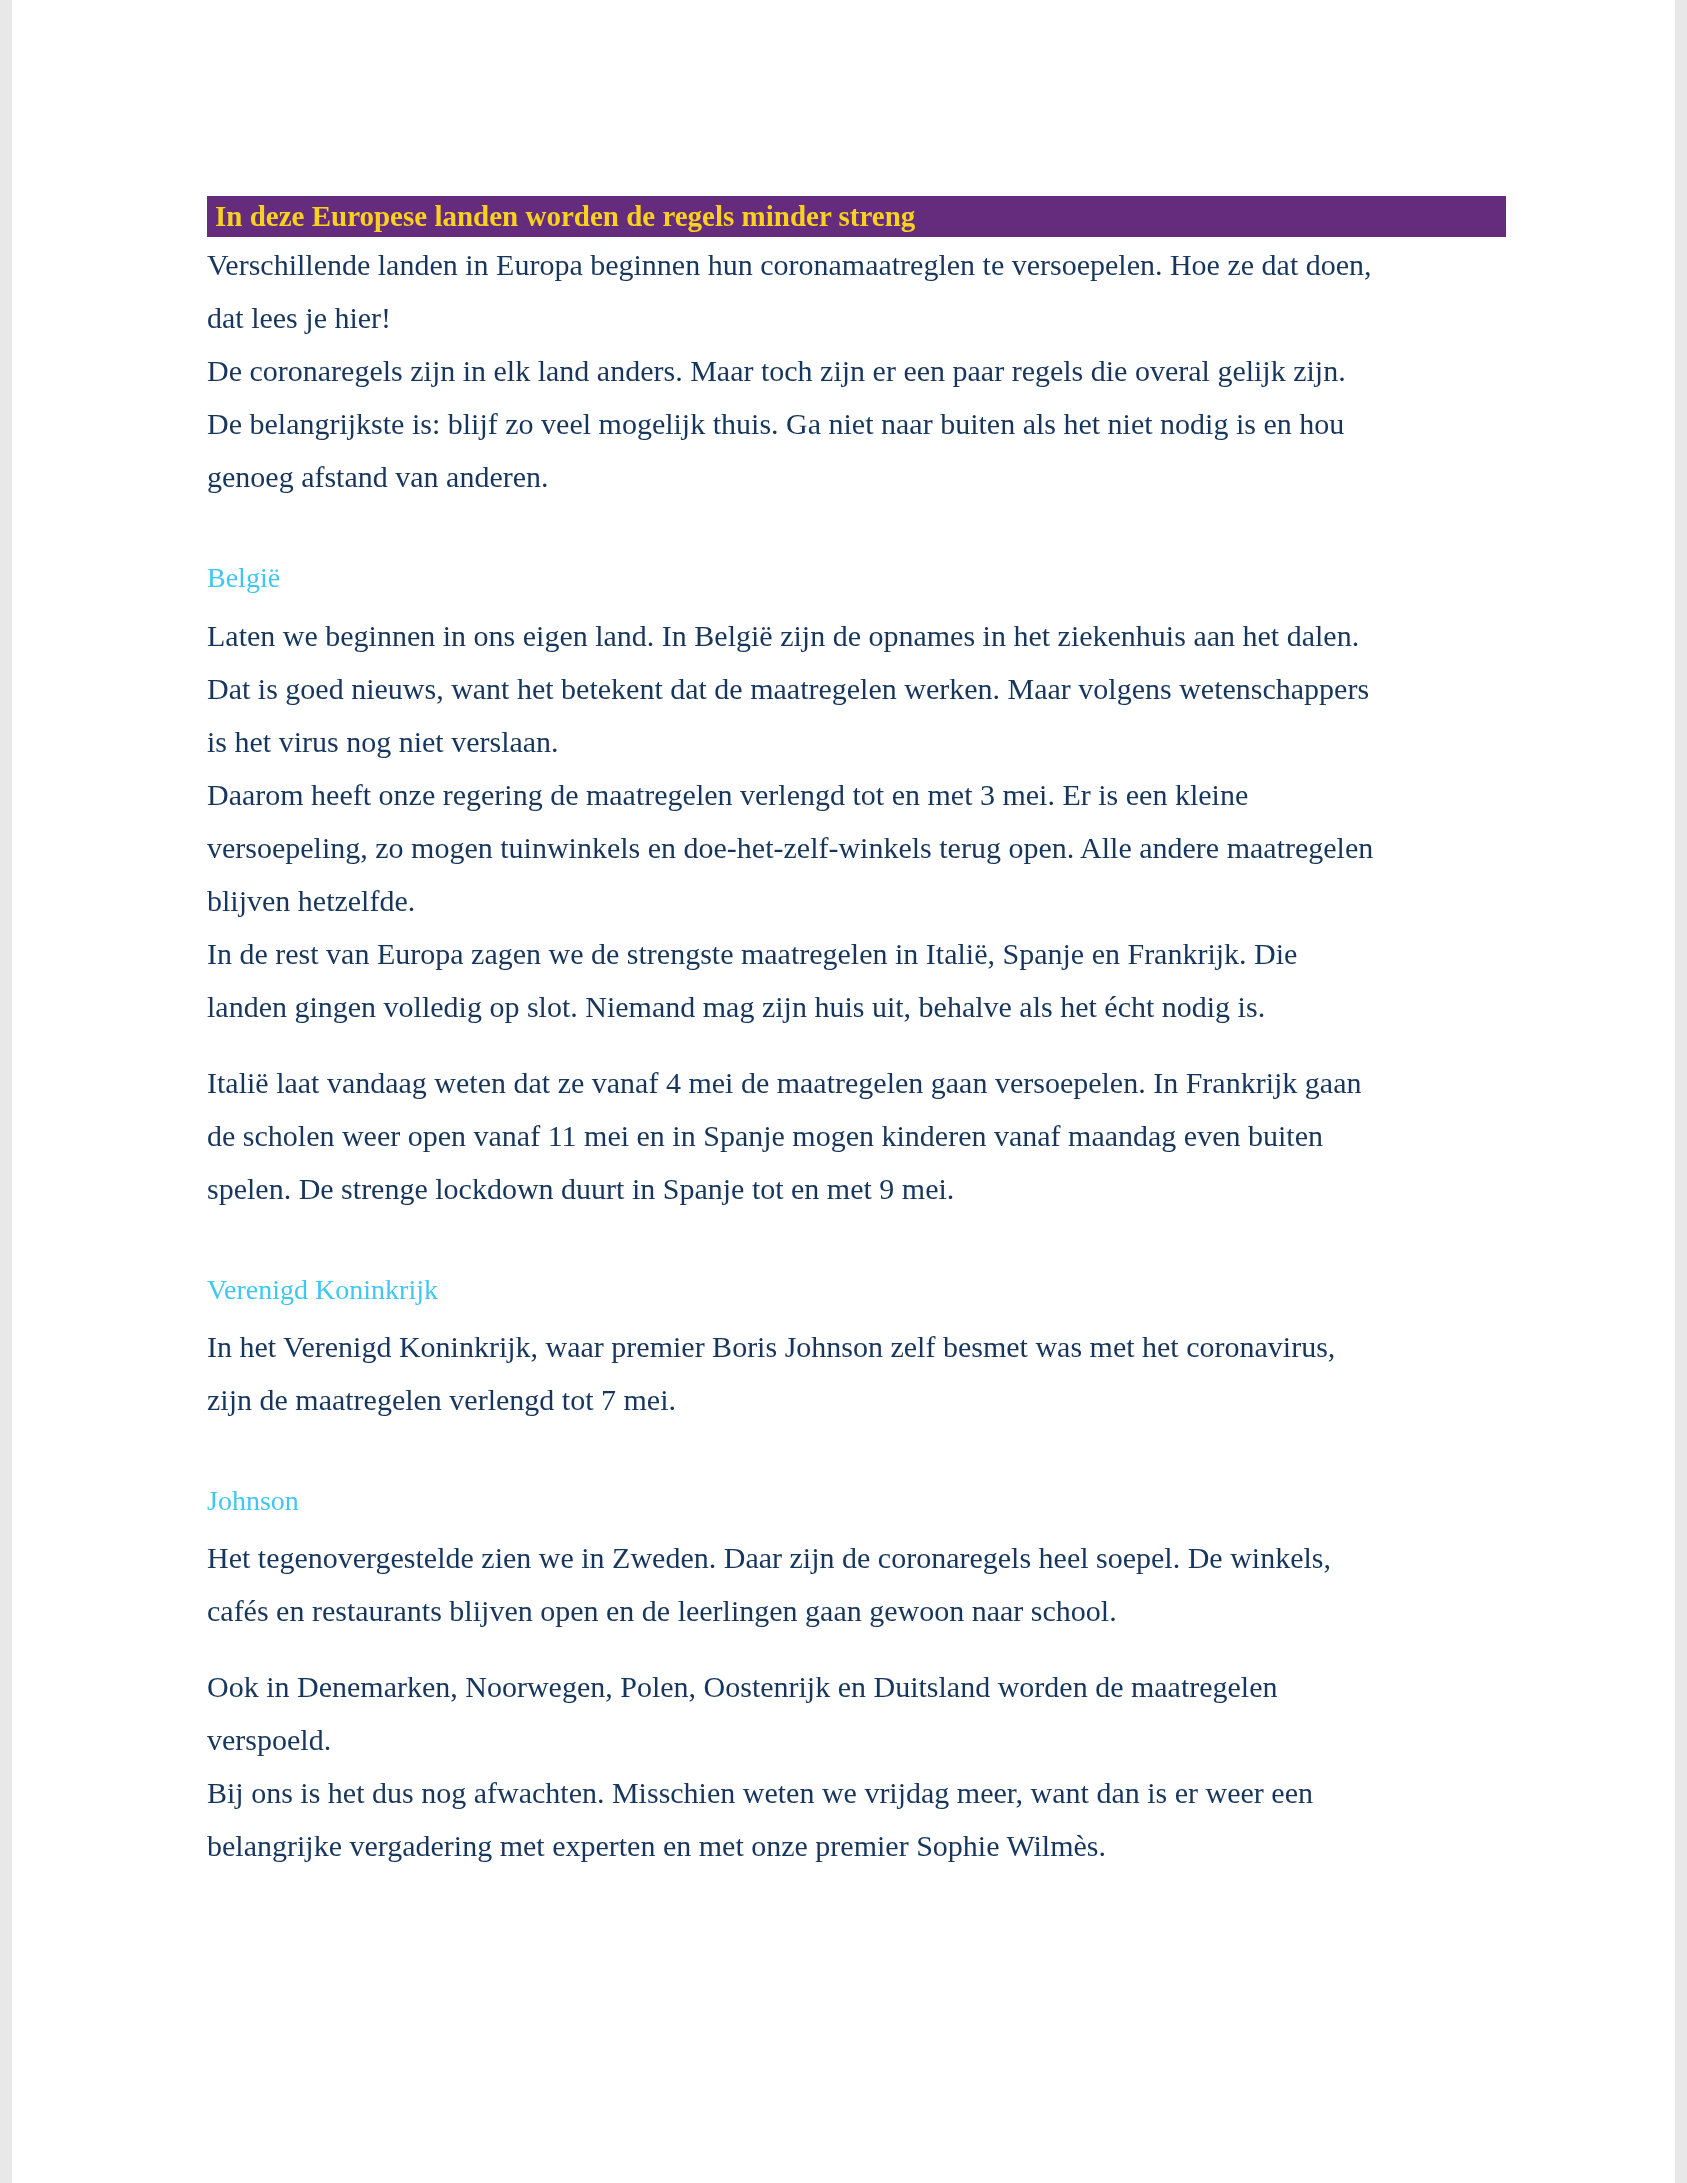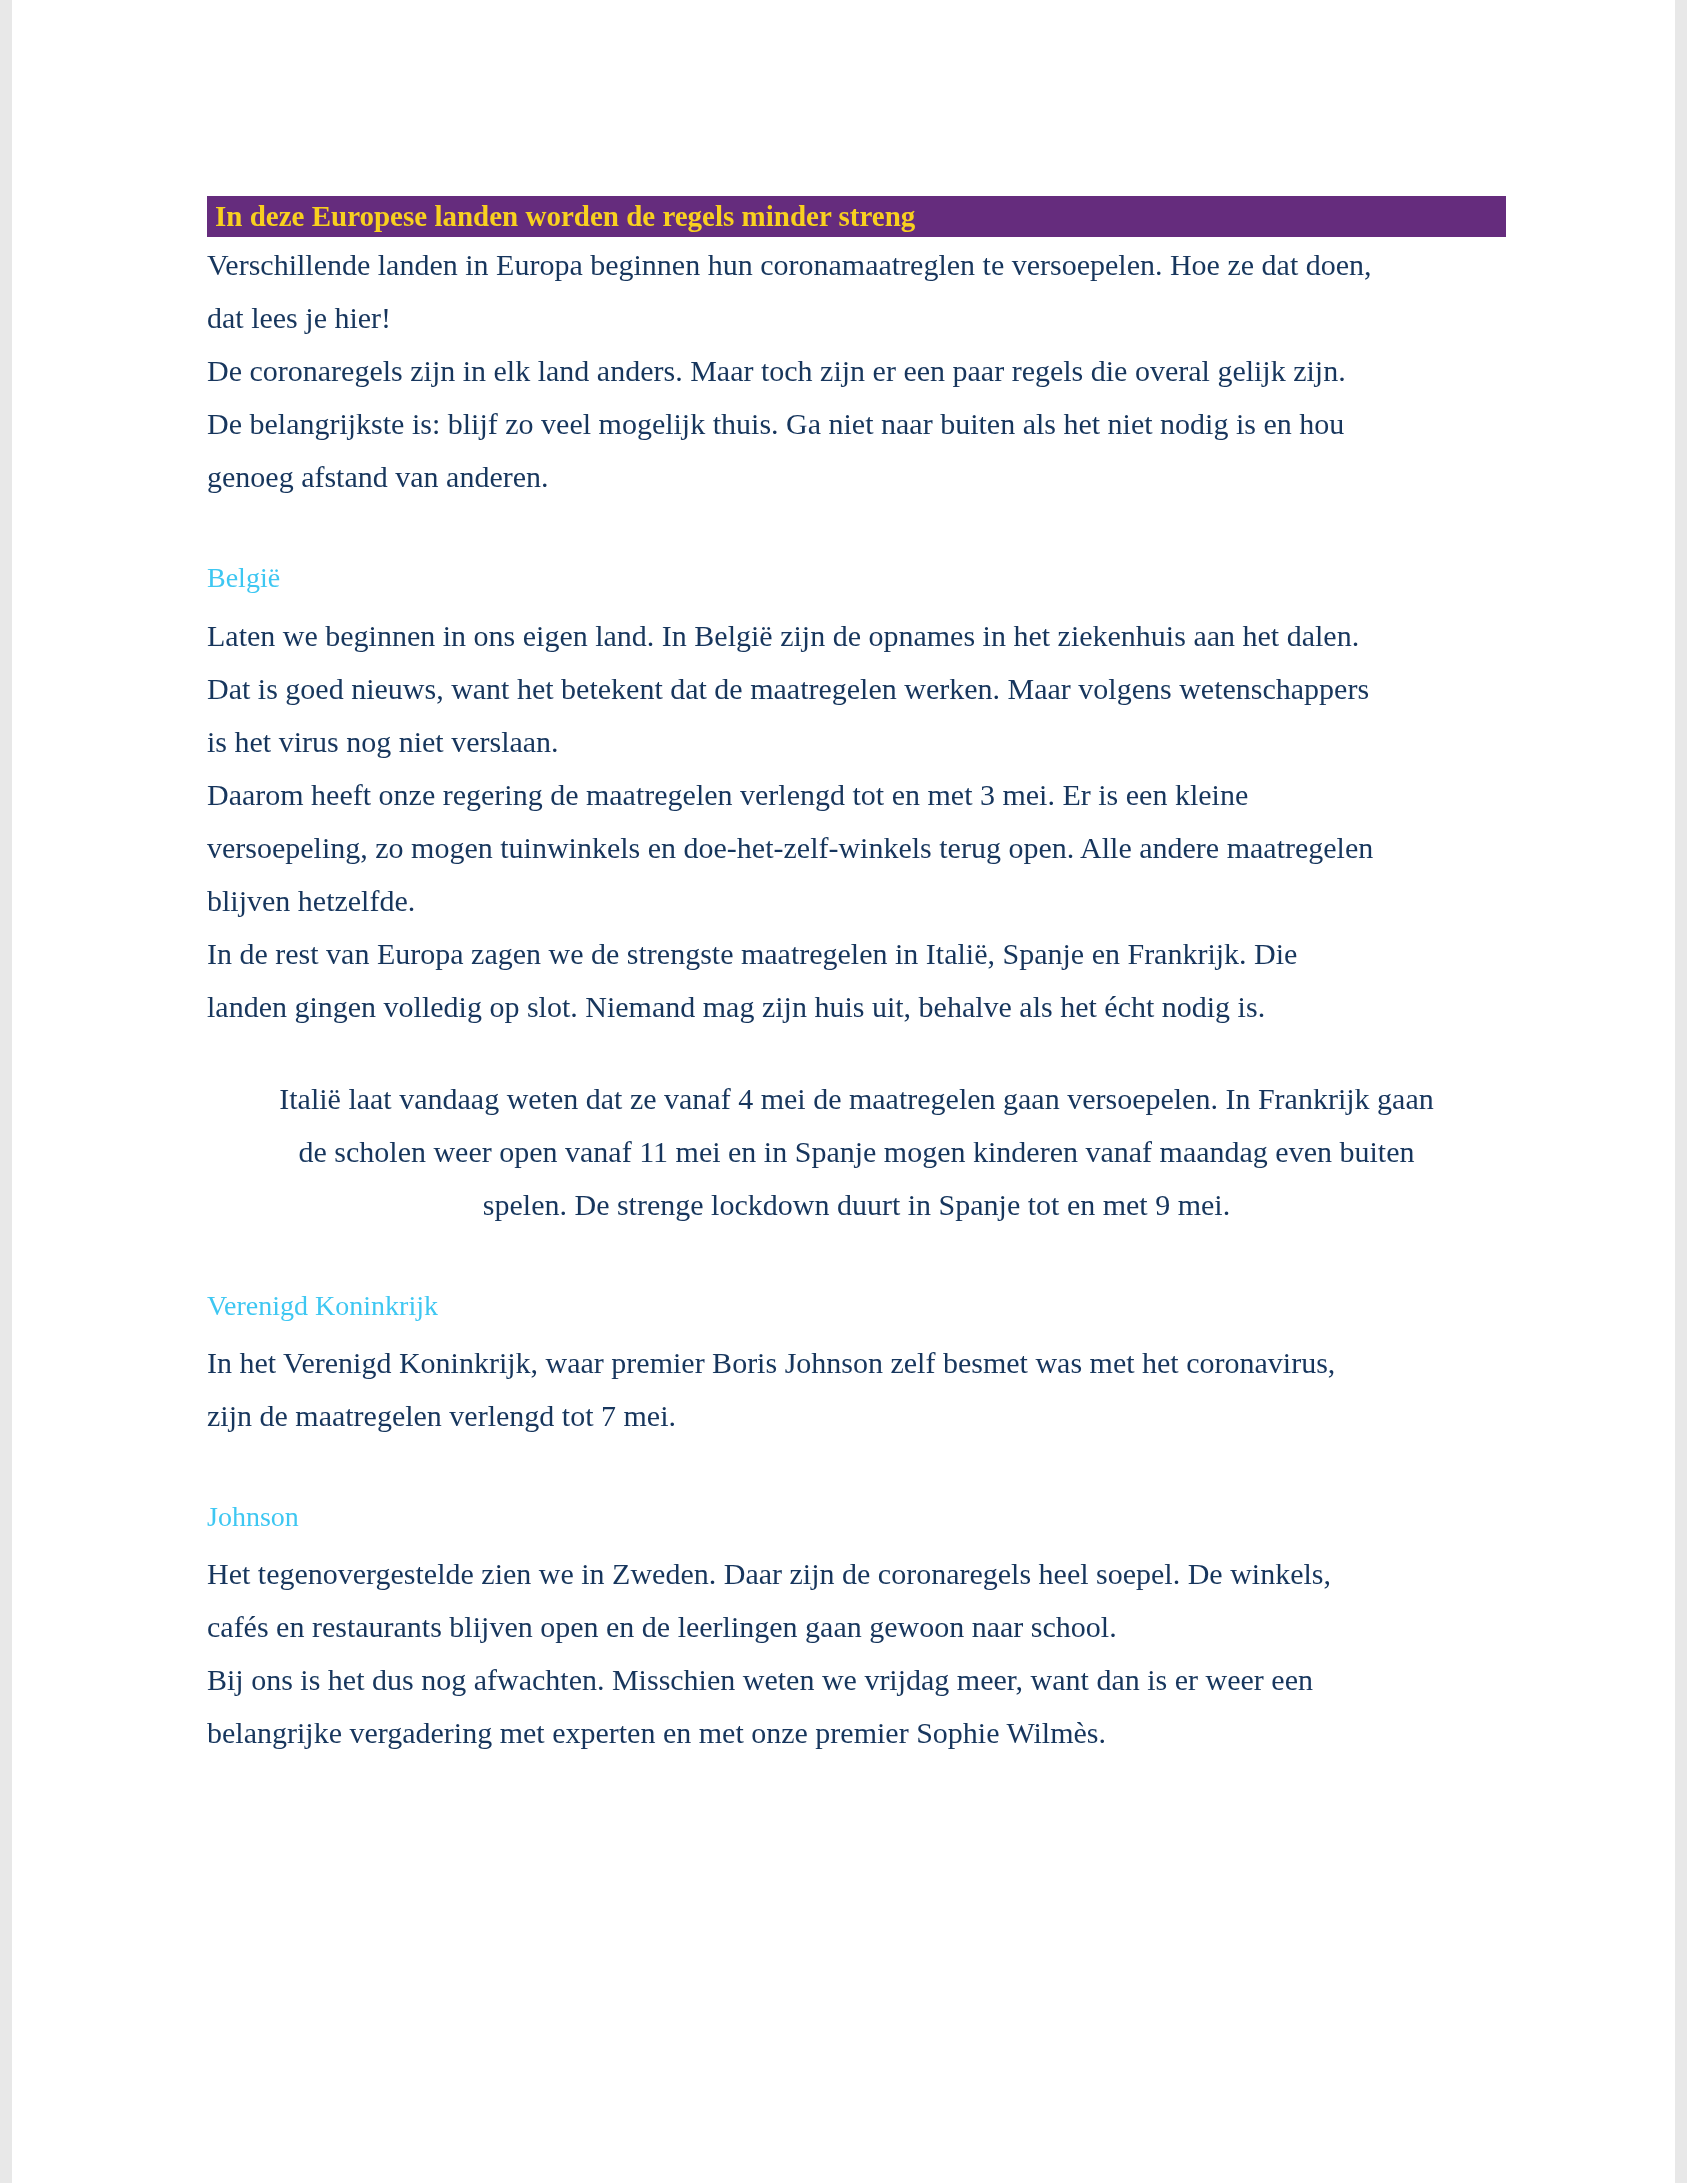--- a/index.html
+++ b/index.html
@@ -28,21 +28,21 @@
     padding-left: 8px;
     margin: 0 0 1.3px 0;
     white-space: nowrap;
   }
   p.body-par {
     font-size: 30px;
     line-height: 53px;
     margin: 0;
     white-space: pre-line;
   }
-  p.gap { margin-top: 39px; text-align: center; }
+  p.gap { margin-top: 23px; }
   h2.section-heading {
     color: var(--heading_text, #3EC7F2);
     font-size: 28px;
     line-height: 42px;
     font-weight: normal;
     margin: 54px 0 9.3px 0;
   }
   p.date-line {
     font-size: 29px;
     line-height: 39px;
@@ -79,19 +79,21 @@
 de scholen weer open vanaf 11 mei en in Spanje mogen kinderen vanaf maandag even buiten
 spelen. De strenge lockdown duurt in Spanje tot en met 9 mei.</p>
 
     <h2 class="section-heading">Verenigd Koninkrijk</h2>
     <p class="body-par">In het Verenigd Koninkrijk, waar premier Boris Johnson zelf besmet was met het coronavirus,
 zijn de maatregelen verlengd tot 7 mei.</p>
 
     <h2 class="section-heading">Johnson</h2>
     <p class="body-par">Het tegenovergestelde zien we in Zweden. Daar zijn de coronaregels heel soepel. De winkels,
 cafés en restaurants blijven open en de leerlingen gaan gewoon naar school.</p>
+    <p class="body-par gap">Ook in Denemarken, Noorwegen, Polen, Oostenrijk en Duitsland worden de maatregelen
+verspoeld.</p>
     <p class="body-par">Bij ons is het dus nog afwachten. Misschien weten we vrijdag meer, want dan is er weer een
 belangrijke vergadering met experten en met onze premier Sophie Wilmès.</p>
 
 
   </div>
 </div>
 
 
 </body></html>

